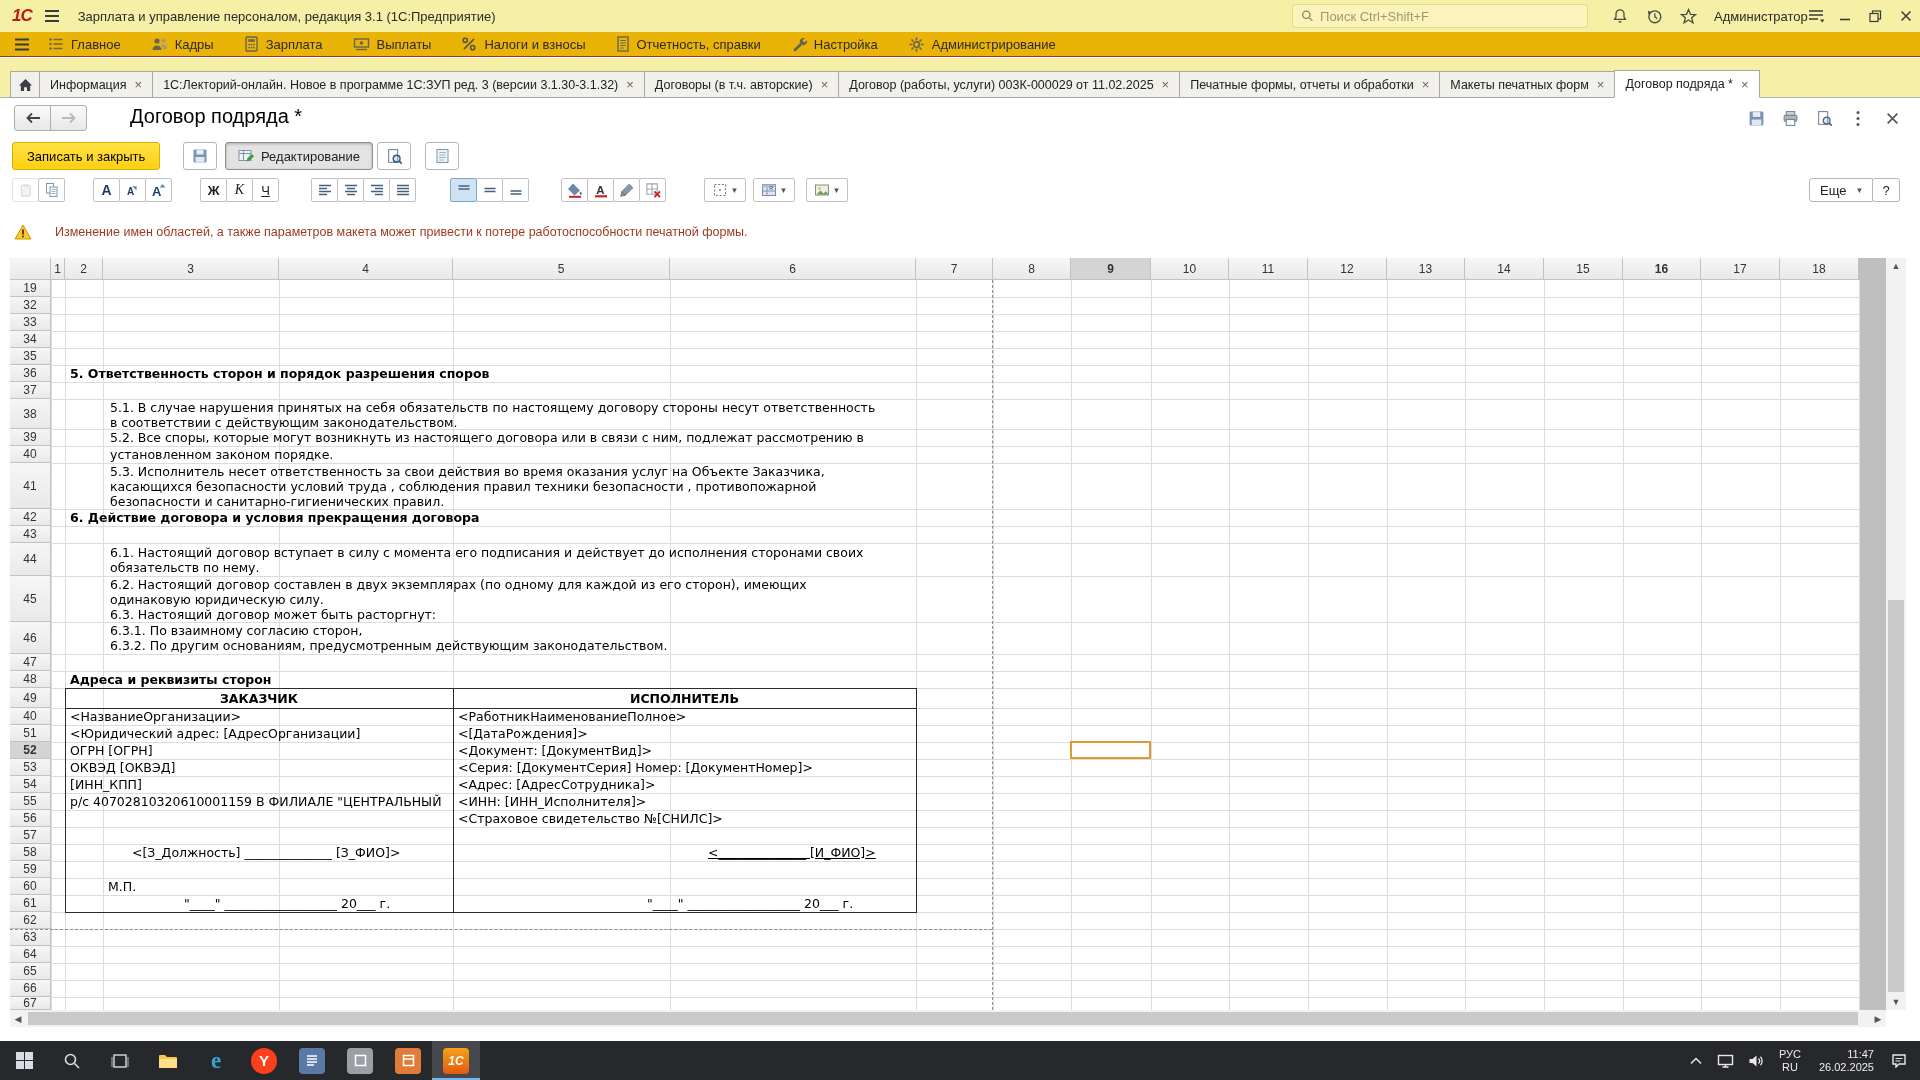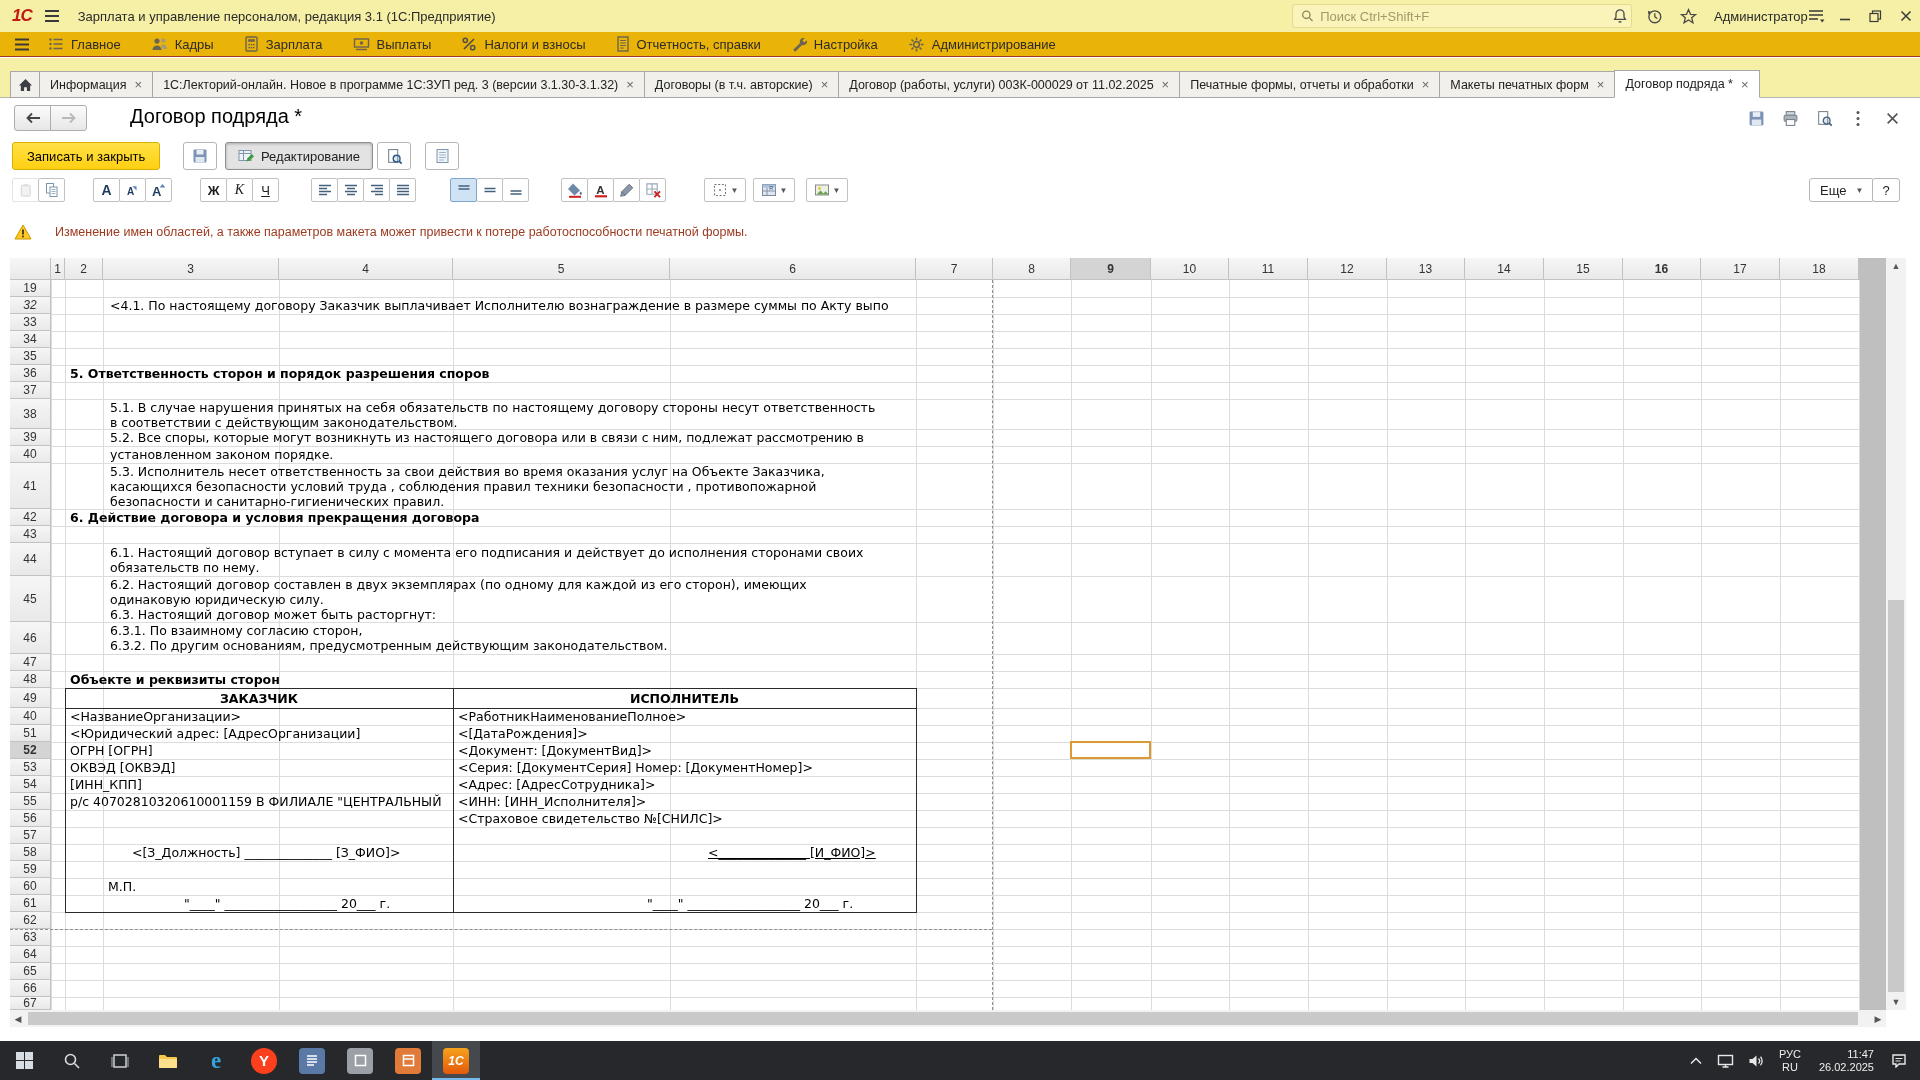--- a/index.html
+++ b/index.html
@@ -6,21 +6,21 @@
   body{font-family:"Liberation Sans",sans-serif;background:#888}
   svg{display:block}
   .screen{position:relative;width:1920px;height:1080px;background:#fff;overflow:hidden}
   .abs{position:absolute}
 
   
   #titlebar{position:absolute;left:0;top:0;width:1920px;height:32px;background:#f6efa6;display:flex;align-items:center}
   .logo1c{font-weight:bold;font-style:italic;font-size:17px;color:#c21a13;margin-left:12px;letter-spacing:-1px}
   .appname{font-size:13px;color:#2a2a2a;margin-left:14px}
   .tb-ico{width:24px;height:24px;display:flex;align-items:center;justify-content:center;margin-left:8px;cursor:default}
-  #searchbox{position:absolute;left:1292px;top:4px;width:340px;height:24px;background:#faf3ba;border:1px solid #e6da8e;border-radius:3px;display:flex;align-items:center;padding:0 8px}
+  #searchbox{position:absolute;left:1292px;top:4px;width:296px;height:24px;background:#faf3ba;border:1px solid #e6da8e;border-radius:3px;display:flex;align-items:center;padding:0 8px}
   #searchbox input{border:none;outline:none;background:transparent;font-size:13px;color:#444;width:100%;font-family:"Liberation Sans",sans-serif}
   #searchbox input::placeholder{color:#a09a6a}
   .winbtn{width:26px;height:24px;display:flex;align-items:center;justify-content:center;color:#3a3a3a}
 
   #ribbon{position:absolute;left:0;top:32px;width:1920px;height:25px;background:#eab308;border-bottom:1px solid #9e352c;display:flex;align-items:center}
   .ritem{display:flex;align-items:center;gap:7px;font-size:13px;color:#2b2b2b;margin-right:30px;white-space:nowrap;cursor:default}
 
   #tabbar{position:absolute;left:0;top:58px;width:1920px;height:40px;background:#f6efa6;display:flex;align-items:flex-end;padding-left:10px}
   #tabbar::after{content:"";position:absolute;left:0;bottom:0;width:100%;height:1px;background:#b3b3b3}
   .tab{display:flex;align-items:center;height:27px;padding:0 10px;background:#f1f0ea;border:1px solid #a7a7a7;margin-left:-1px;font-size:12.5px;color:#222;white-space:nowrap;position:relative;z-index:1}
@@ -549,21 +549,21 @@
       <div class="hcell" style="left: 1151px; top: 258px; width: 78px; height: 22px;">10</div>
       <div class="hcell" style="left: 1229px; top: 258px; width: 79px; height: 22px;">11</div>
       <div class="hcell" style="left: 1308px; top: 258px; width: 79px; height: 22px;">12</div>
       <div class="hcell" style="left: 1387px; top: 258px; width: 78px; height: 22px;">13</div>
       <div class="hcell" style="left: 1465px; top: 258px; width: 79px; height: 22px;">14</div>
       <div class="hcell" style="left: 1544px; top: 258px; width: 79px; height: 22px;">15</div>
       <div class="hcell" style="left: 1623px; top: 258px; width: 78px; height: 22px; font-weight: bold;">16</div>
       <div class="hcell" style="left: 1701px; top: 258px; width: 79px; height: 22px;">17</div>
       <div class="hcell" style="left: 1780px; top: 258px; width: 79px; height: 22px;">18</div>
       <div class="hcell" style="left: 10px; top: 280px; width: 41px; height: 17px;">19</div>
-      <div class="hcell" style="left: 10px; top: 297px; width: 41px; height: 17px; font-style: italic;">32</div>
+      <div class="hcell" style="left: 10px; top: 297px; width: 41px; height: 17px;">32</div>
       <div class="hcell" style="left: 10px; top: 314px; width: 41px; height: 17px;">33</div>
       <div class="hcell" style="left: 10px; top: 331px; width: 41px; height: 17px;">34</div>
       <div class="hcell" style="left: 10px; top: 348px; width: 41px; height: 17px;">35</div>
       <div class="hcell" style="left: 10px; top: 365px; width: 41px; height: 17px;">36</div>
       <div class="hcell" style="left: 10px; top: 382px; width: 41px; height: 17px;">37</div>
       <div class="hcell" style="left: 10px; top: 399px; width: 41px; height: 30px;">38</div>
       <div class="hcell" style="left: 10px; top: 429px; width: 41px; height: 17px;">39</div>
       <div class="hcell" style="left: 10px; top: 446px; width: 41px; height: 17px;">40</div>
       <div class="hcell" style="left: 10px; top: 463px; width: 41px; height: 46px;">41</div>
       <div class="hcell" style="left: 10px; top: 509px; width: 41px; height: 17px;">42</div>
@@ -593,38 +593,37 @@
       <div class="hcell" style="left: 10px; top: 980px; width: 41px; height: 17px;">66</div>
       <div class="hcell" style="left: 10px; top: 997px; width: 41px; height: 13px;">67</div>
       <div class="tline" style="left: 65px; top: 688px; width: 851px; height: 1px;"></div>
       <div class="tline" style="left: 65px; top: 708px; width: 851px; height: 1px;"></div>
       <div class="tline" style="left: 65px; top: 912px; width: 852px; height: 1px;"></div>
       <div class="tline" style="left: 65px; top: 688px; width: 1px; height: 224px;"></div>
       <div class="tline" style="left: 453px; top: 688px; width: 1px; height: 224px;"></div>
       <div class="tline" style="left: 916px; top: 688px; width: 1px; height: 224px;"></div>
       <div class="dashv" style="left: 992px; top: 280px; height: 730px;"></div>
       <div class="dashh" style="left: 10px; top: 929px; width: 982px;"></div>
-      <div class="ctext" style="left: 110px; top: 298px; width: 800px; overflow: hidden;">&lt;4.1. По настоящему договору Заказчик выплачивает  Исполнителю вознаграждение в размере суммы по Акту выпо</div>
       <div class="ctext" style="left: 70px; top: 366px; font-weight: bold;">5. Ответственность сторон и порядок разрешения споров</div>
       <div class="ctext" style="left: 110px; top: 400px;">5.1. В случае нарушения принятых на себя обязательств по настоящему договору стороны несут ответственность</div>
       <div class="ctext" style="left: 110px; top: 415px;">в соответствии с действующим законодательством.</div>
       <div class="ctext" style="left: 110px; top: 430px;">5.2. Все споры, которые могут возникнуть из настоящего договора или в связи с ним, подлежат рассмотрению в</div>
       <div class="ctext" style="left: 110px; top: 447px;">установленном законом порядке.</div>
       <div class="ctext" style="left: 110px; top: 464px;">5.3. Исполнитель несет ответственность за свои действия во время оказания услуг на Объекте Заказчика,</div>
       <div class="ctext" style="left: 110px; top: 479px;">касающихся безопасности условий труда , соблюдения правил техники безопасности , противопожарной</div>
       <div class="ctext" style="left: 110px; top: 494px;">безопасности и санитарно-гигиенических правил.</div>
       <div class="ctext" style="left: 70px; top: 510px; font-weight: bold;">6. Действие договора и условия прекращения договора</div>
       <div class="ctext" style="left: 110px; top: 545px;">6.1. Настоящий договор вступает в силу с момента его подписания и действует до исполнения сторонами своих</div>
       <div class="ctext" style="left: 110px; top: 560px;">обязательств по нему.</div>
       <div class="ctext" style="left: 110px; top: 577px;">6.2. Настоящий договор составлен в двух экземплярах (по одному для каждой из его сторон), имеющих</div>
       <div class="ctext" style="left: 110px; top: 592px;">одинаковую юридическую силу.</div>
       <div class="ctext" style="left: 110px; top: 607px;">6.3. Настоящий договор может быть расторгнут:</div>
       <div class="ctext" style="left: 110px; top: 623px;">6.3.1. По взаимному согласию сторон,</div>
       <div class="ctext" style="left: 110px; top: 638px;">6.3.2. По другим основаниям, предусмотренным действующим законодательством.</div>
-      <div class="ctext" style="left: 70px; top: 672px; font-weight: bold;">Объекте и реквизиты сторон</div>
+      <div class="ctext" style="left: 70px; top: 672px; font-weight: bold;">Адреса и реквизиты сторон</div>
       <div class="ctext" style="left: 65px; top: 691px; font-weight: bold; width: 388px; overflow: hidden; text-align: center;">ЗАКАЗЧИК</div>
       <div class="ctext" style="left: 453px; top: 691px; font-weight: bold; width: 463px; overflow: hidden; text-align: center;">ИСПОЛНИТЕЛЬ</div>
       <div class="ctext" style="left: 70px; top: 709px; width: 380px; overflow: hidden;">&lt;НазваниеОрганизации&gt;</div>
       <div class="ctext" style="left: 458px; top: 709px; width: 455px; overflow: hidden;">&lt;РаботникНаименованиеПолное&gt;</div>
       <div class="ctext" style="left: 70px; top: 726px; width: 380px; overflow: hidden;">&lt;Юридический адрес: [АдресОрганизации]</div>
       <div class="ctext" style="left: 458px; top: 726px; width: 455px; overflow: hidden;">&lt;[ДатаРождения]&gt;</div>
       <div class="ctext" style="left: 70px; top: 743px; width: 380px; overflow: hidden;">ОГРН [ОГРН]</div>
       <div class="ctext" style="left: 458px; top: 743px; width: 455px; overflow: hidden;">&lt;Документ: [ДокументВид]&gt;</div>
       <div class="ctext" style="left: 70px; top: 760px; width: 380px; overflow: hidden;">ОКВЭД [ОКВЭД]</div>
       <div class="ctext" style="left: 458px; top: 760px; width: 455px; overflow: hidden;">&lt;Серия: [ДокументСерия] Номер: [ДокументНомер]&gt;</div>

